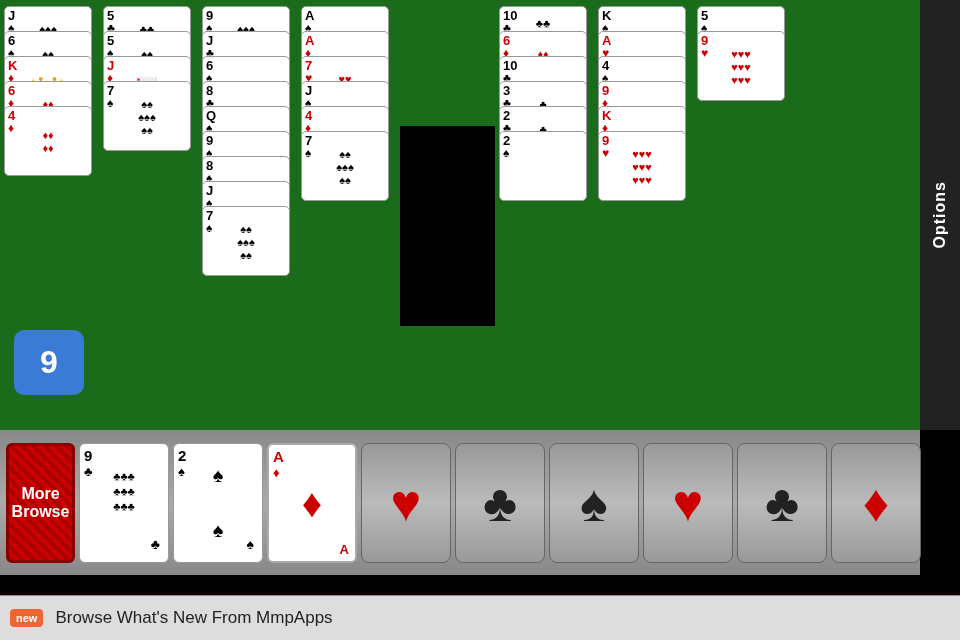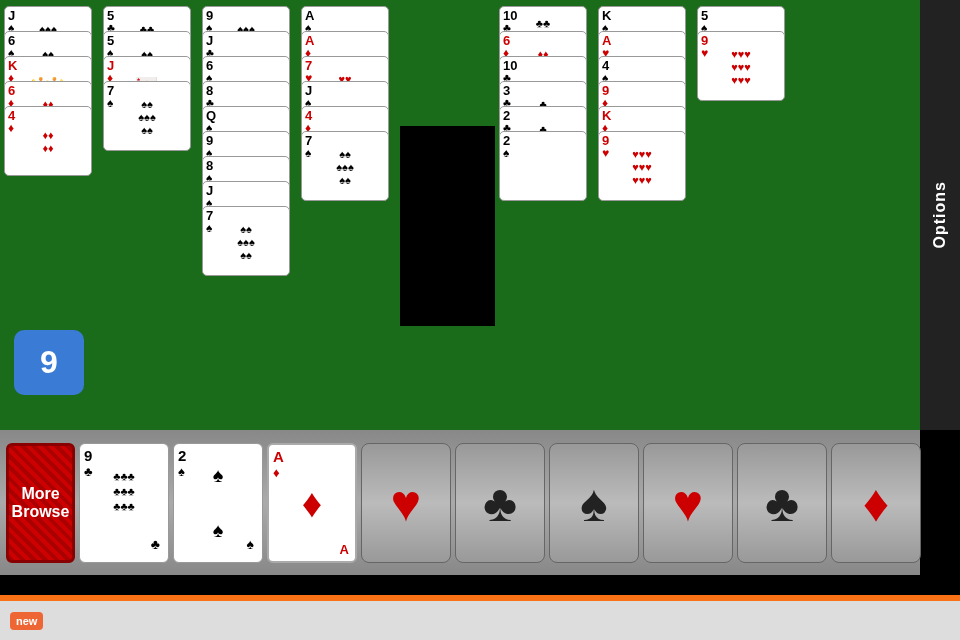--- a/index.html
+++ b/index.html
@@ -199,21 +199,21 @@
       position: absolute;
       bottom: 0;
       left: 0;
       width: 960px;
       height: 45px;
       background: #ddd;
       display: flex;
       align-items: center;
       padding: 16px 10px;
       gap: 12px;
-      border-top: 6px solid #f97316;
+      border-top: 1px solid #f97316;
     }
     .new-badge {
       background: #e63; color: #fff;
       font-size: 11px; font-weight: bold;
       padding: 3px 6px; border-radius: 4px;
       flex-shrink: 0;
     }
     .banner-text {
       font-size: 17px;
       color: #222;
@@ -479,13 +479,14 @@
   <div class="suit-btn" style="color:#222;">♣</div>
   <div class="suit-btn" style="color:#222;">♠</div>
   <div class="suit-btn" style="color:#cc0000;">♥</div>
   <div class="suit-btn" style="color:#222;">♣</div>
   <div class="suit-btn" style="color:#cc0000;">♦</div>
 
 </div>
 
 <div id="bottom-banner">
   <span class="new-badge">new</span>
+  <span class="banner-text">Browse What's New From MmpApps</span>
 </div>
 
 </body></html>

